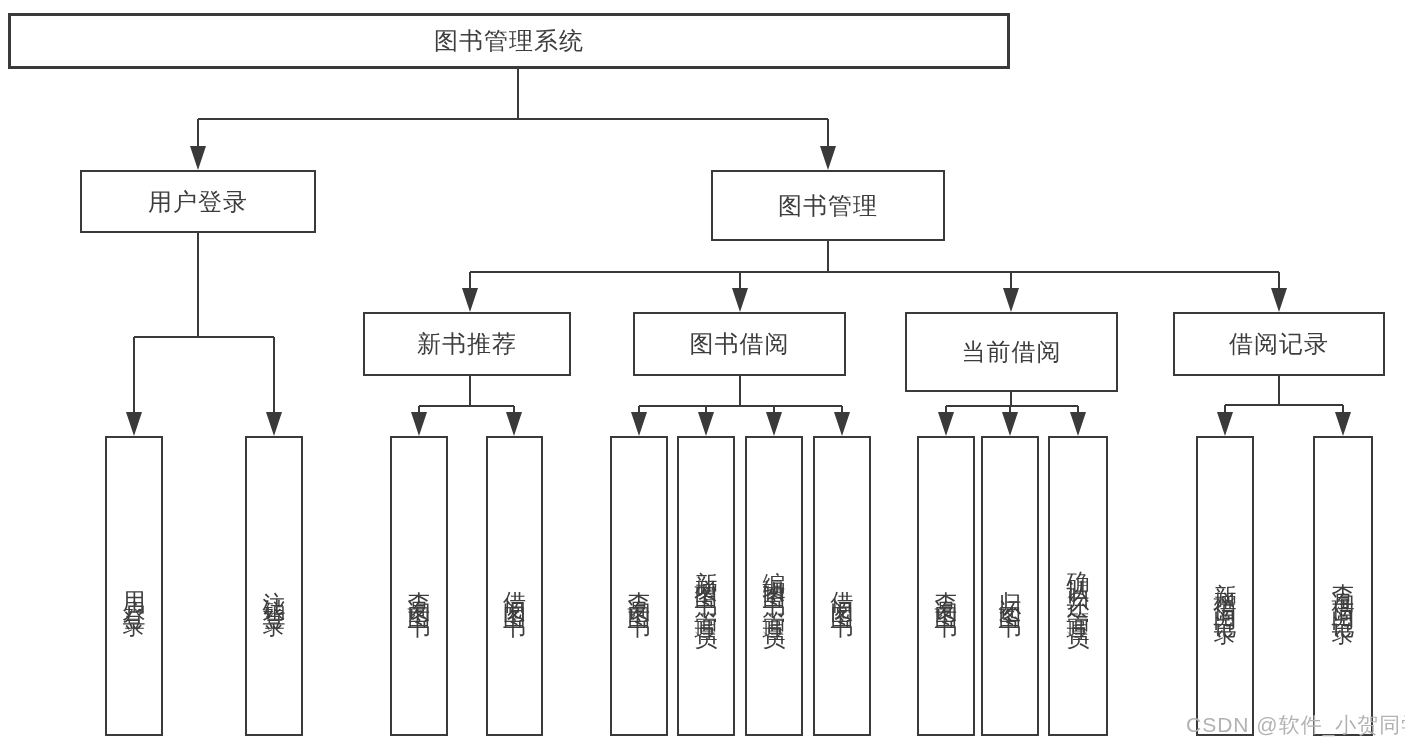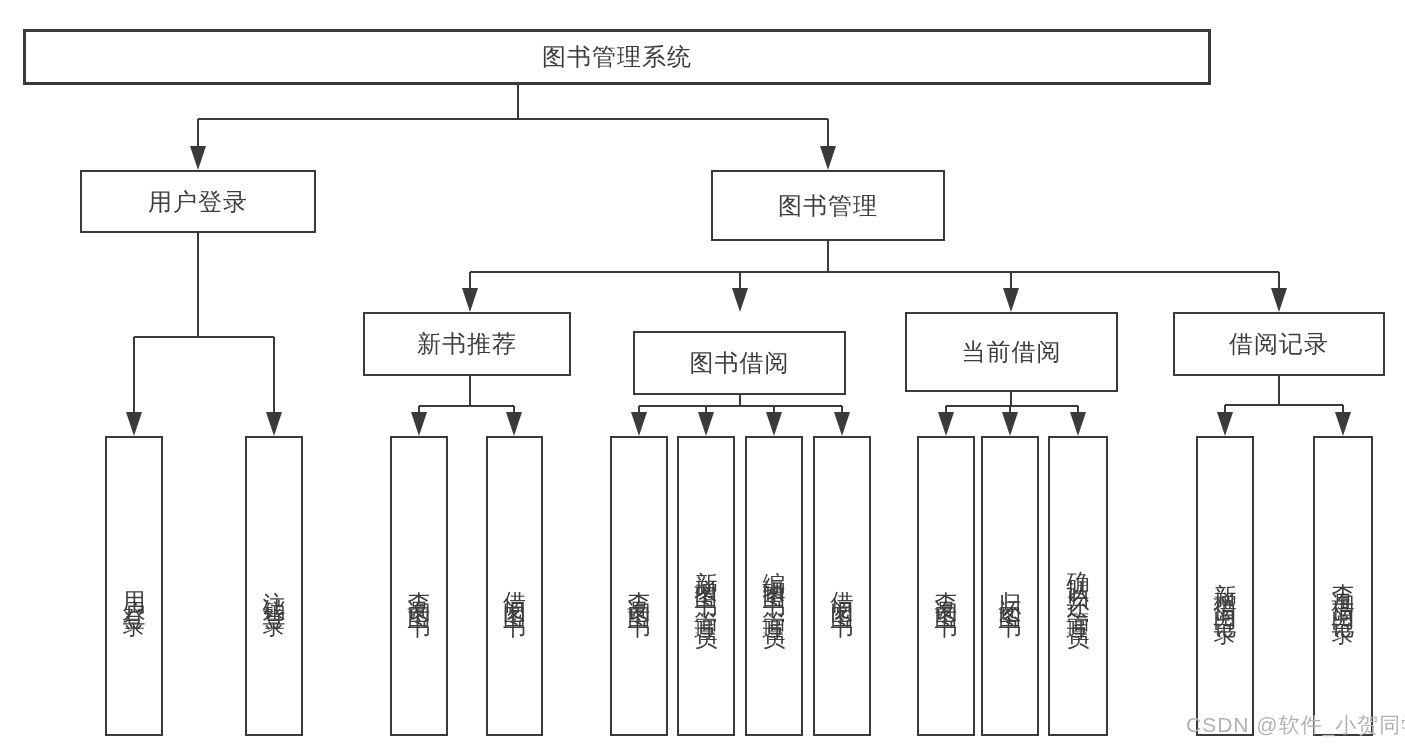--- a/index.html
+++ b/index.html
@@ -34,25 +34,25 @@
   .node.root  { border-width: 3px; }
   .node.vert {
     writing-mode: vertical-lr;
     text-orientation: mixed;
     font-size: 23px;
     letter-spacing: 8px;
     line-height: 1;
     padding-top: 6px;
   }
   
-  .n-root   { left: 23px;   top: 13px;  width: 1188px; height: 56px; margin-top: 16px; }
+  .n-root   { left: 8px;   top: 13px;  width: 1002px; height: 56px; }
   .n-ulogin { left: 80px;   top: 170px; width: 236px;  height: 63px; }
   .n-bmgmt  { left: 711px;  top: 170px; width: 234px;  height: 71px; }
   .n-nbr    { left: 363px;  top: 312px; width: 208px;  height: 64px; }
-  .n-bb     { left: 633px;  top: 312px; width: 213px;  height: 64px; margin-top: 19px; }
+  .n-bb     { left: 633px;  top: 312px; width: 213px;  height: 64px; }
   .n-cb     { left: 905px;  top: 312px; width: 213px;  height: 80px; }
   .n-br     { left: 1173px; top: 312px; width: 212px;  height: 64px; }
   .leaf     { top: 436px; height: 300px; }
   .l-1  { left: 105px;  width: 58px; }
   .l-2  { left: 245px;  width: 58px; }
   .l-3  { left: 390px;  width: 58px; }
   .l-4  { left: 486px;  width: 57px; }
   .l-5  { left: 610px;  width: 58px; }
   .l-6  { left: 677px;  width: 58px; }
   .l-7  { left: 745px;  width: 58px; }

